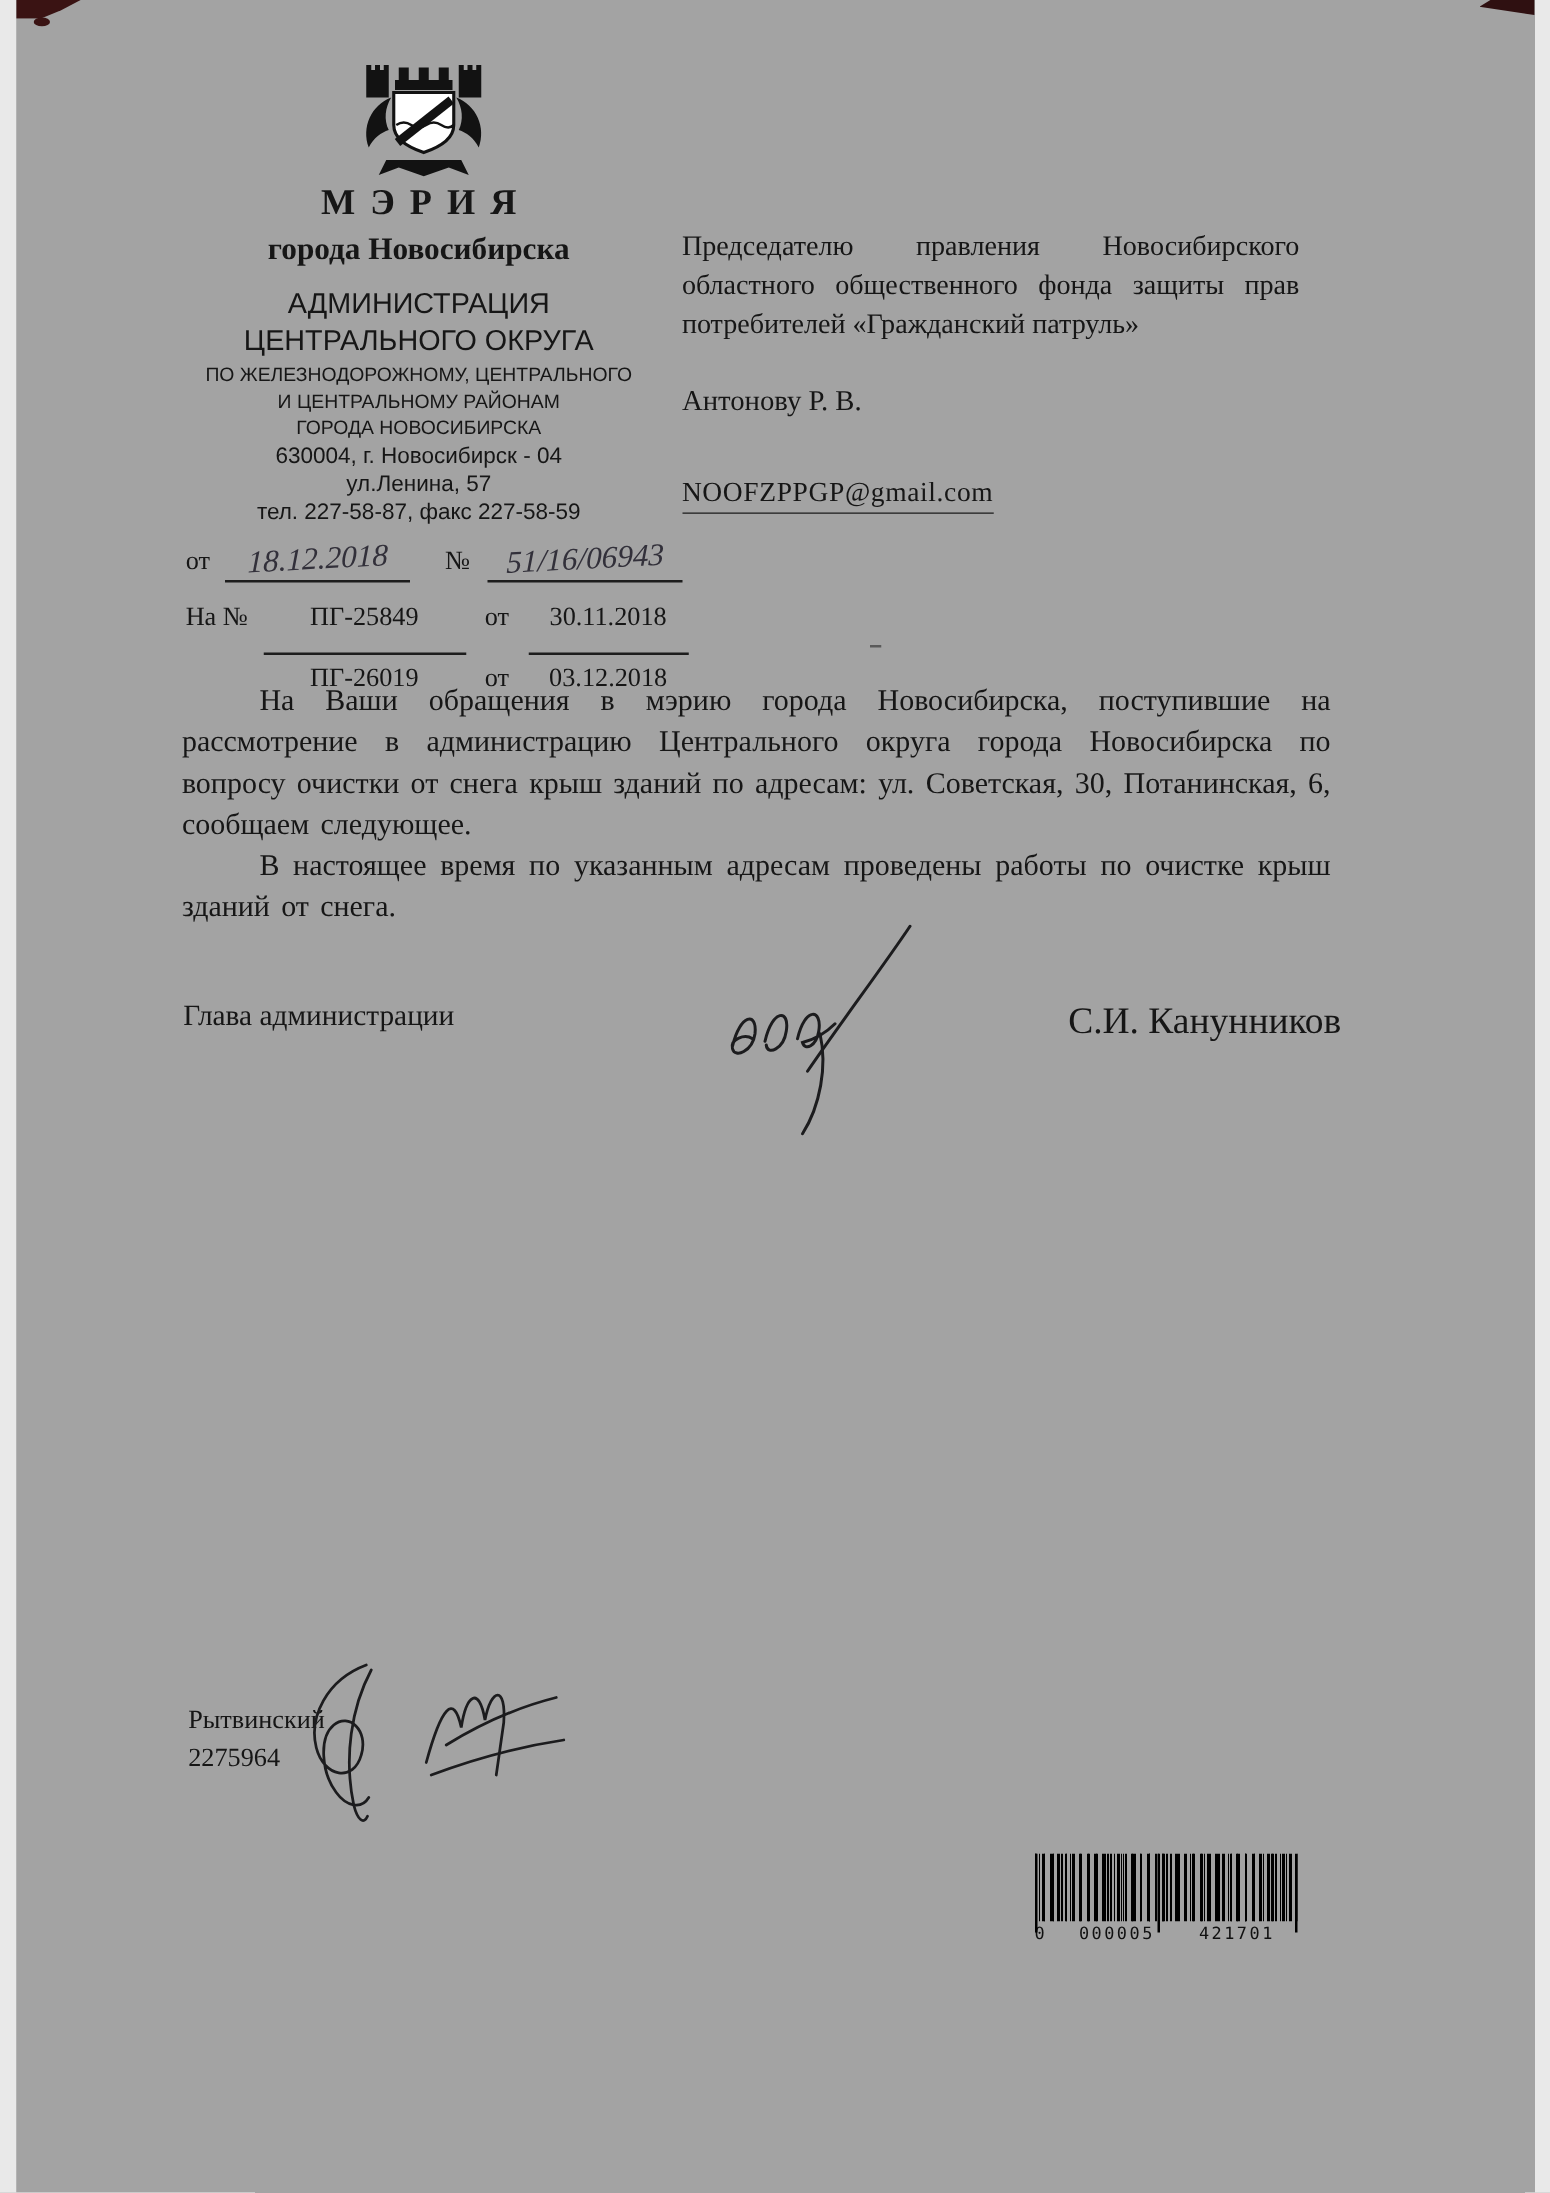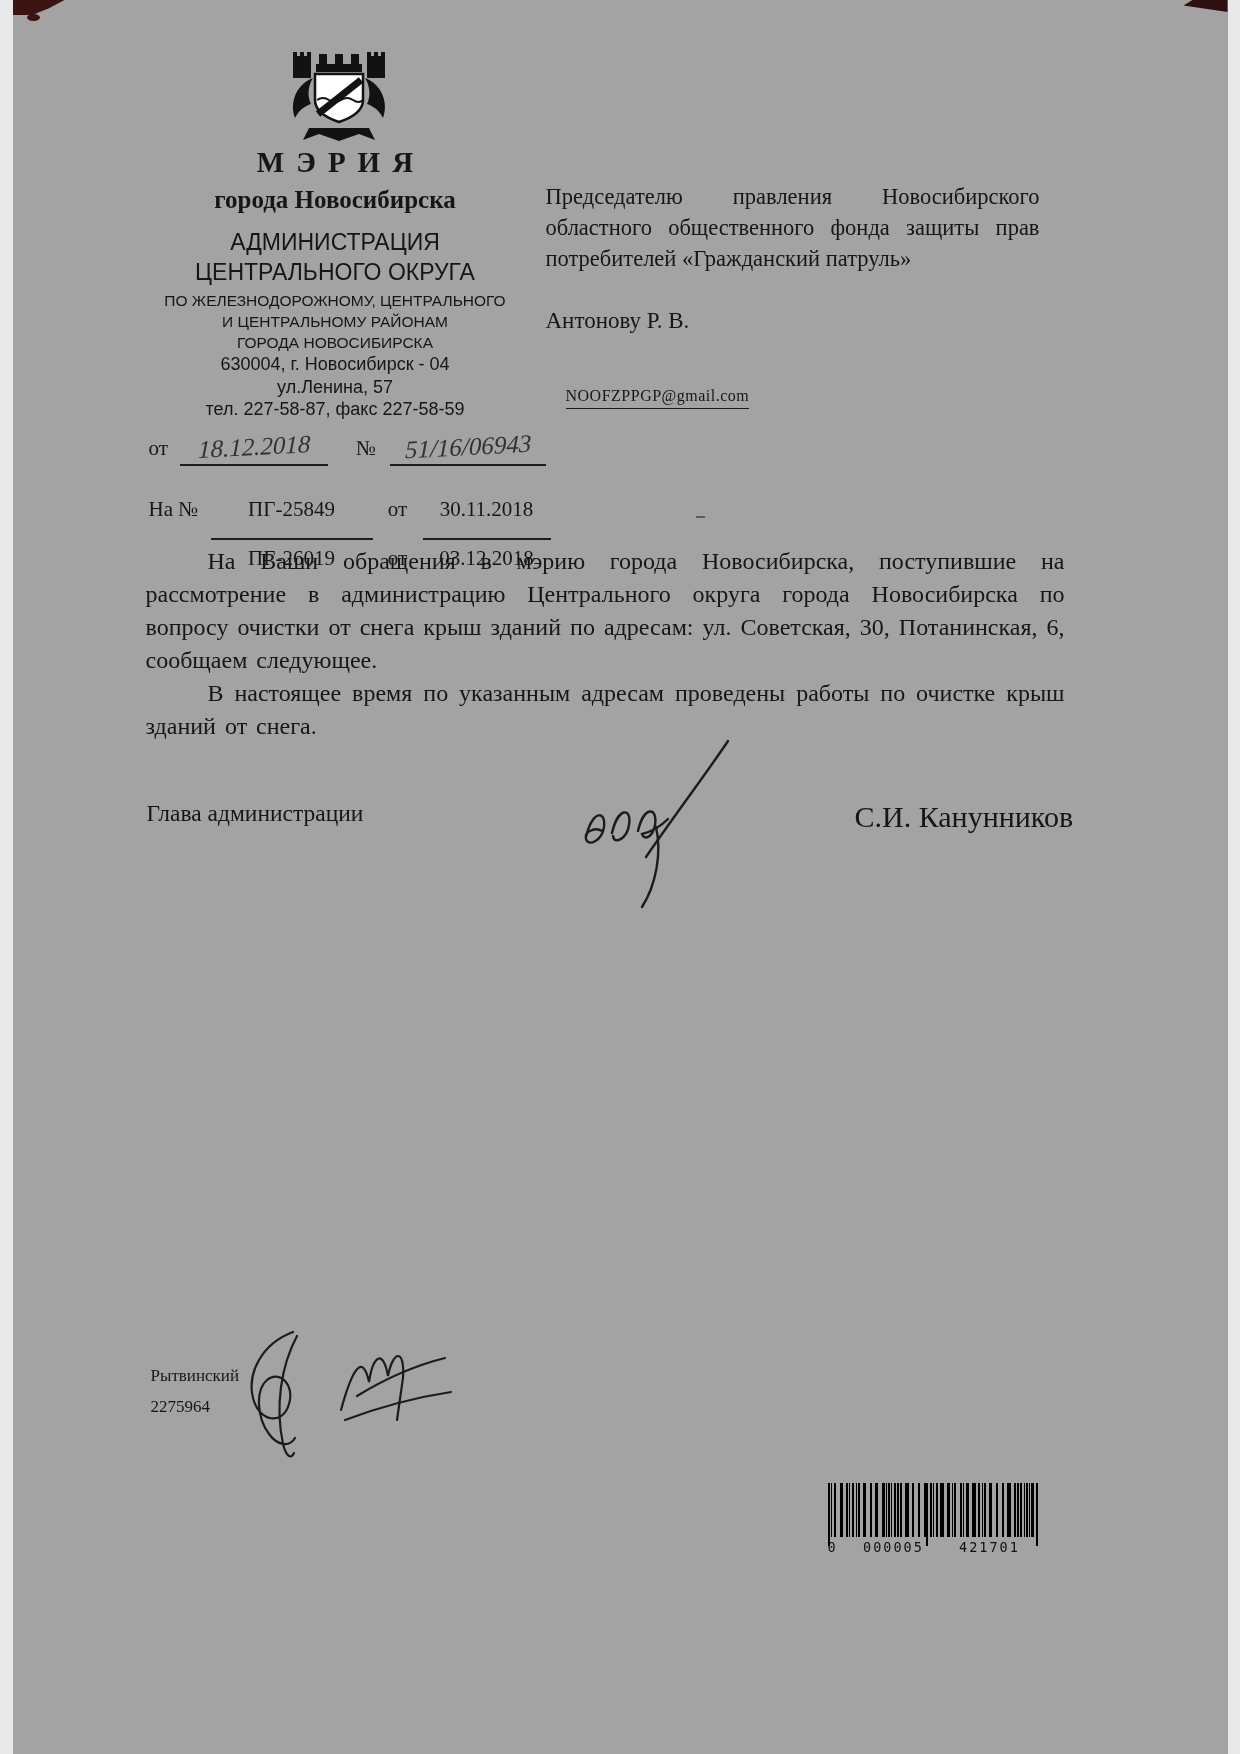--- a/index.html
+++ b/index.html
@@ -34,47 +34,47 @@
   
   .outgoing-row{position:absolute;left:136px;top:436px;font-size:21px;display:flex;align-items:baseline;}
   .uline{display:inline-block;border-bottom:2px solid #1d1d1d;text-align:center;padding:0 4px 3px;}
   .uline.u-date{width:140px;margin-left:12px;margin-right:28px;}
   .uline.u-num{width:148px;margin-left:14px;}
   .handwritten{display:inline-block;font-style:italic;font-size:25px;line-height:20px;
     color:#32303a;transform:rotate(-3deg) skewX(-4deg);}
 
   
   .incoming{position:absolute;left:136px;top:481px;font-size:21px;}
-  .ref-row{display:flex;align-items:baseline;margin-top:16px;}
+  .ref-row{display:flex;align-items:baseline;}
   .ref-row + .ref-row{margin-top:6px;}
   .rf-label{width:62px;}
   .rf-num{width:162px;text-align:center;}
   .rf-ot{width:50px;text-align:center;}
   .rf-date{width:128px;text-align:center;}
   .ref-row.first .rf-num,.ref-row.first .rf-date{border-bottom:2px solid #1d1d1d;padding-bottom:16px;}
 
   
   .recipient{position:absolute;left:533px;top:181px;width:494px;font-size:22.5px;}
   .recipient-position{line-height:31px;text-align:justify;}
   .recipient-name{margin-top:34px;font-size:23px;}
   .recipient-email{margin-top:47px;}
   .recipient-email span{display:inline-block;border-bottom:1.5px solid #1b1b1b;
-    padding-bottom:3px;letter-spacing:0.5px;font-size:16px;margin-left:20px;}
+    padding-bottom:3px;letter-spacing:0.5px;font-size:22px;}
 
   
   .body-text{position:absolute;left:133px;top:545px;width:919px;font-size:24px;line-height:33px;text-align:justify;}
   .body-text p{margin:0;text-indent:62px;word-spacing:3px;}
 
   
   .sig-title{position:absolute;left:134px;top:800px;font-size:23.5px;}
   .sig-name{position:absolute;left:842px;top:800px;font-size:30px;}
   .sig-main{position:absolute;left:555px;top:735px;width:200px;height:180px;}
 
   
-  .executor{position:absolute;left:138px;top:1360px;font-size:17px;line-height:31px;}
+  .executor{position:absolute;left:138px;top:1360px;font-size:21px;line-height:31px;}
   .scribble-1{position:absolute;left:218px;top:1326px;width:110px;height:138px;}
   .scribble-2{position:absolute;left:320px;top:1332px;width:125px;height:100px;}
 
   
   .barcode{position:absolute;left:815px;top:1483px;width:210px;}
   .barcode-bars{position:relative;height:54px;
     background-image:
       repeating-linear-gradient(90deg,#000 0px,#000 2px,transparent 2px,transparent 6px),
       repeating-linear-gradient(90deg,transparent 0px,transparent 3px,#000 3px,#000 4px,transparent 4px,transparent 11px),
       repeating-linear-gradient(90deg,#000 0,#000 1px,transparent 1px,transparent 7px);}

